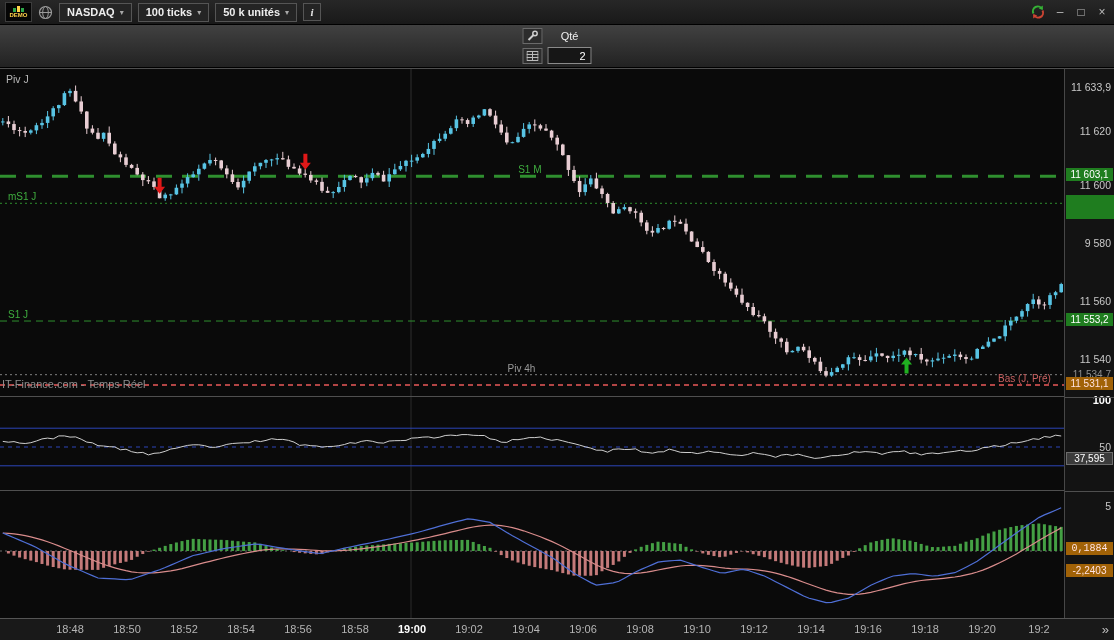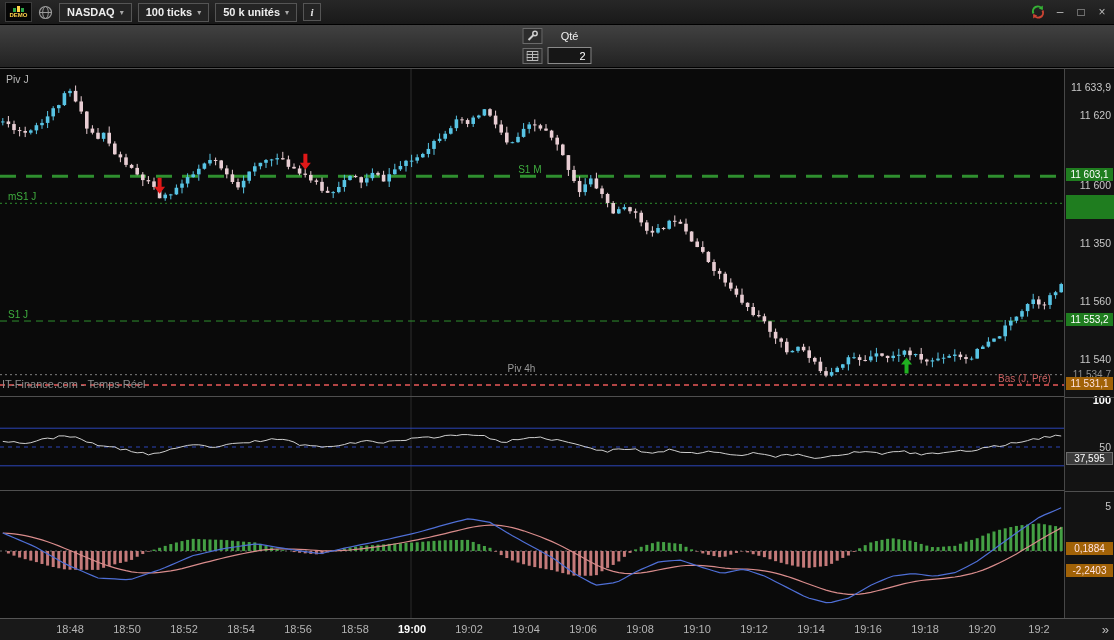--- a/index.html
+++ b/index.html
@@ -768,35 +768,35 @@
             <rect x="1048.5" y="34.25264684912013" width="3" height="25.747353150879867" fill="#44a044"></rect>
             <rect x="1054.1" y="35.11408847302026" width="3" height="24.885911526979744" fill="#44a044"></rect>
             <rect x="1059.6999999999998" y="35.863542685813314" width="3" height="24.136457314186682" fill="#44a044"></rect>
             <polyline points="2.8,42.0 8.4,42.3 14.0,42.9 19.6,43.7 25.2,44.7 30.8,45.9 36.4,47.3 42.0,48.9 47.6,50.7 53.2,52.7 58.8,54.9 64.4,57.2 70.0,59.5 75.6,61.8 81.2,64.2 86.8,66.5 92.4,68.9 98.0,71.2 103.6,73.3 109.2,75.2 114.8,76.8 120.4,78.3 126.0,79.7 131.6,80.8 137.2,81.5 142.8,81.9 148.4,81.9 154.0,81.8 159.6,81.4 165.2,80.7 170.8,79.9 176.4,78.8 182.0,77.6 187.6,76.2 193.2,74.7 198.8,73.2 204.4,71.7 210.0,70.3 215.6,68.9 221.2,67.5 226.8,66.1 232.4,64.9 238.0,63.6 243.6,62.5 249.2,61.4 254.8,60.3 260.4,59.4 266.0,58.7 271.6,58.3 277.2,58.0 282.8,57.9 288.4,58.0 294.0,58.1 299.6,58.3 305.2,58.6 310.8,59.0 316.4,59.4 322.0,59.8 327.6,59.9 333.2,59.9 338.8,59.7 344.4,59.4 350.0,59.0 355.6,58.4 361.2,57.8 366.8,57.1 372.4,56.4 378.0,55.6 383.6,54.8 389.2,53.9 394.8,53.0 400.4,52.0 406.0,51.0 411.6,49.9 417.2,48.8 422.8,47.7 428.4,46.5 434.0,45.2 439.6,43.9 445.2,42.6 450.8,41.2 456.4,39.8 462.0,38.5 467.6,37.1 473.2,36.0 478.8,35.1 484.4,34.5 490.0,34.1 495.6,34.2 501.2,34.7 506.8,35.5 512.4,36.7 518.0,38.2 523.6,39.8 529.2,41.7 534.8,43.7 540.4,45.8 546.0,48.1 551.6,50.4 557.2,53.0 562.8,55.7 568.4,58.7 574.0,61.7 579.6,64.8 585.2,67.9 590.8,71.0 596.4,74.0 602.0,76.5 607.6,78.6 613.2,80.3 618.8,81.6 624.4,82.4 630.0,82.6 635.6,82.4 641.2,81.9 646.8,81.1 652.4,80.1 658.0,79.0 663.6,77.9 669.2,76.8 674.8,75.9 680.4,75.0 686.0,74.5 691.6,74.3 697.2,74.3 702.8,74.6 708.4,75.1 714.0,75.7 719.6,76.5 725.2,77.2 730.8,77.7 736.4,77.9 742.0,78.0 747.6,78.1 753.2,78.5 758.8,79.1 764.4,79.9 770.0,80.9 775.6,82.2 781.2,83.7 786.8,85.3 792.4,87.1 798.0,89.1 803.6,91.2 809.2,93.3 814.8,95.3 820.4,97.2 826.0,99.1 831.6,100.7 837.2,101.9 842.8,102.7 848.4,103.3 854.0,103.4 859.6,103.1 865.2,102.3 870.8,101.3 876.4,100.0 882.0,98.7 887.6,97.1 893.2,95.6 898.8,94.1 904.4,92.7 910.0,91.5 915.6,90.3 921.2,89.5 926.8,88.8 932.4,88.3 938.0,87.8 943.6,87.3 949.2,86.7 954.8,86.0 960.4,85.1 966.0,83.9 971.6,82.6 977.2,81.0 982.8,79.1 988.4,76.9 994.0,74.4 999.6,71.8 1005.2,69.0 1010.8,66.0 1016.4,62.9 1022.0,59.6 1027.6,56.3 1033.2,53.0 1038.8,49.6 1044.4,46.2 1050.0,43.0 1055.6,39.9 1061.2,36.9 " fill="none" stroke="#d98c8c" stroke-width="1.2"></polyline>
             <polyline points="2.8,42.0 8.4,44.4 14.0,46.8 19.6,49.1 25.2,51.5 30.8,53.9 36.4,56.5 42.0,59.7 47.6,62.9 53.2,66.1 58.8,69.2 64.4,72.4 70.0,75.1 75.6,77.5 81.2,79.8 86.8,82.2 92.4,84.6 98.0,87.0 103.6,87.3 109.2,87.6 114.8,87.9 120.4,88.3 126.0,88.6 131.6,88.2 137.2,86.3 142.8,84.4 148.4,82.5 154.0,80.6 159.6,78.7 165.2,76.5 170.8,74.1 176.4,71.7 182.0,69.3 187.6,66.9 193.2,64.5 198.8,63.3 204.4,62.0 210.0,60.7 215.6,59.4 221.2,58.2 226.8,57.1 232.4,56.3 238.0,55.5 243.6,54.7 249.2,53.9 254.8,53.1 260.4,53.4 266.0,54.4 271.6,55.3 277.2,56.3 282.8,57.2 288.4,58.2 294.0,59.0 299.6,59.8 305.2,60.6 310.8,61.4 316.4,62.1 322.0,62.3 327.6,61.0 333.2,59.8 338.8,58.5 344.4,57.2 350.0,56.0 355.6,54.8 361.2,53.7 366.8,52.6 372.4,51.5 378.0,50.4 383.6,49.2 389.2,48.0 394.8,46.7 400.4,45.4 406.0,44.2 411.6,42.9 417.2,41.5 422.8,40.0 428.4,38.4 434.0,36.8 439.6,35.2 445.2,33.6 450.8,32.1 456.4,30.7 462.0,29.3 467.6,27.8 473.2,28.4 478.8,29.4 484.4,30.3 490.0,31.4 495.6,34.7 501.2,38.1 506.8,41.4 512.4,44.7 518.0,47.8 523.6,50.9 529.2,54.0 534.8,57.0 540.4,60.1 546.0,63.2 551.6,66.3 557.2,70.1 562.8,74.2 568.4,78.2 574.0,82.3 579.6,85.4 585.2,88.5 590.8,91.6 596.4,94.1 602.0,93.4 607.6,92.7 613.2,91.9 618.8,90.3 624.4,87.2 630.0,84.1 635.6,81.0 641.2,78.4 646.8,76.0 652.4,73.6 658.0,71.2 663.6,70.4 669.2,69.9 674.8,69.5 680.4,69.1 686.0,71.0 691.6,72.9 697.2,74.8 702.8,76.6 708.4,78.3 714.0,80.0 719.6,81.6 725.2,81.9 730.8,80.7 736.4,79.5 742.0,78.4 747.6,79.3 753.2,81.2 758.8,83.1 764.4,85.0 770.0,87.8 775.6,90.7 781.2,93.5 786.8,96.4 792.4,99.3 798.0,102.1 803.6,105.0 809.2,107.3 814.8,108.7 820.4,110.2 826.0,111.6 831.6,111.4 837.2,109.9 842.8,108.5 848.4,107.1 854.0,104.1 859.6,100.8 865.2,97.5 870.8,94.2 876.4,91.8 882.0,89.4 887.6,87.0 893.2,85.0 898.8,84.3 904.4,83.6 910.0,82.9 915.6,82.8 921.2,83.5 926.8,84.3 932.4,85.0 938.0,84.6 943.6,83.6 949.2,82.6 954.8,81.7 960.4,79.0 966.0,76.2 971.6,73.3 977.2,70.3 982.8,66.3 988.4,62.2 994.0,58.2 999.6,54.1 1005.2,50.1 1010.8,46.0 1016.4,42.0 1022.0,38.1 1027.6,34.3 1033.2,30.4 1038.8,26.6 1044.4,23.9 1050.0,21.6 1055.6,19.2 1061.2,16.8 " fill="none" stroke="#4f6fd6" stroke-width="1.2"></polyline>
           </svg>
       </div>
     </div>
     <div class="axis-col" id="axis-col">
         <div class="tick" style="top: 12px;">11 633,9</div>
-        <div class="tick" style="top: 40px;">11 620</div>
+        <div class="tick" style="top: 56px;">11 620</div>
         <div class="tick" style="top: 110.31px;">11 600</div>
-        <div class="tick" style="top: 168.31px;">11 350</div>
+        <div class="tick" style="top: 168.31px;">9 580</div>
         <div class="tick" style="top: 226.31px;">11 560</div>
         <div class="tick" style="top: 284.31px;">11 540</div>
         <div class="axbadge green" style="top: 99.32px;">11 603,1</div>
         <div class="axbadge green" style="top: 126.29px; padding-left: 48px;">11 593,8</div>
         <div class="axbadge green" style="top: 244.03px;">11 553,2</div>
         <div class="tick dim" style="top: 299.68px;">11 534,7</div>
         <div class="axbadge red" style="top: 308.12px;">11 531,1</div>
         <div class="tick bold-lab" style="top: 325px;">100</div>
         <div class="tick" style="top: 372px;">50</div>
         <div class="axbadge gray" style="top: 382.661px;">37,595</div>
         <div class="tick" style="top: 431px;">5</div>
-        <div class="axbadge red" style="top: 473.304px;">0,1884</div>
+        <div class="axbadge red" style="top: 473.304px; font-family: Liberation Mono, monospace;">0,1884</div>
         <div class="axbadge red" style="top: 495.163px;">-2,2403</div>
         <div class="axis-sep" style="top: 328px;"></div>
         <div class="axis-sep" style="top: 422px;"></div>
       </div>
   </div>
 
   <div class="timebar" id="timebar">
     <span class="overflow">»</span>
   <div class="time-lab" style="top: 4px; left: 70px;">18:48</div>
       <div class="time-lab" style="top: 4px; left: 127px;">18:50</div>

